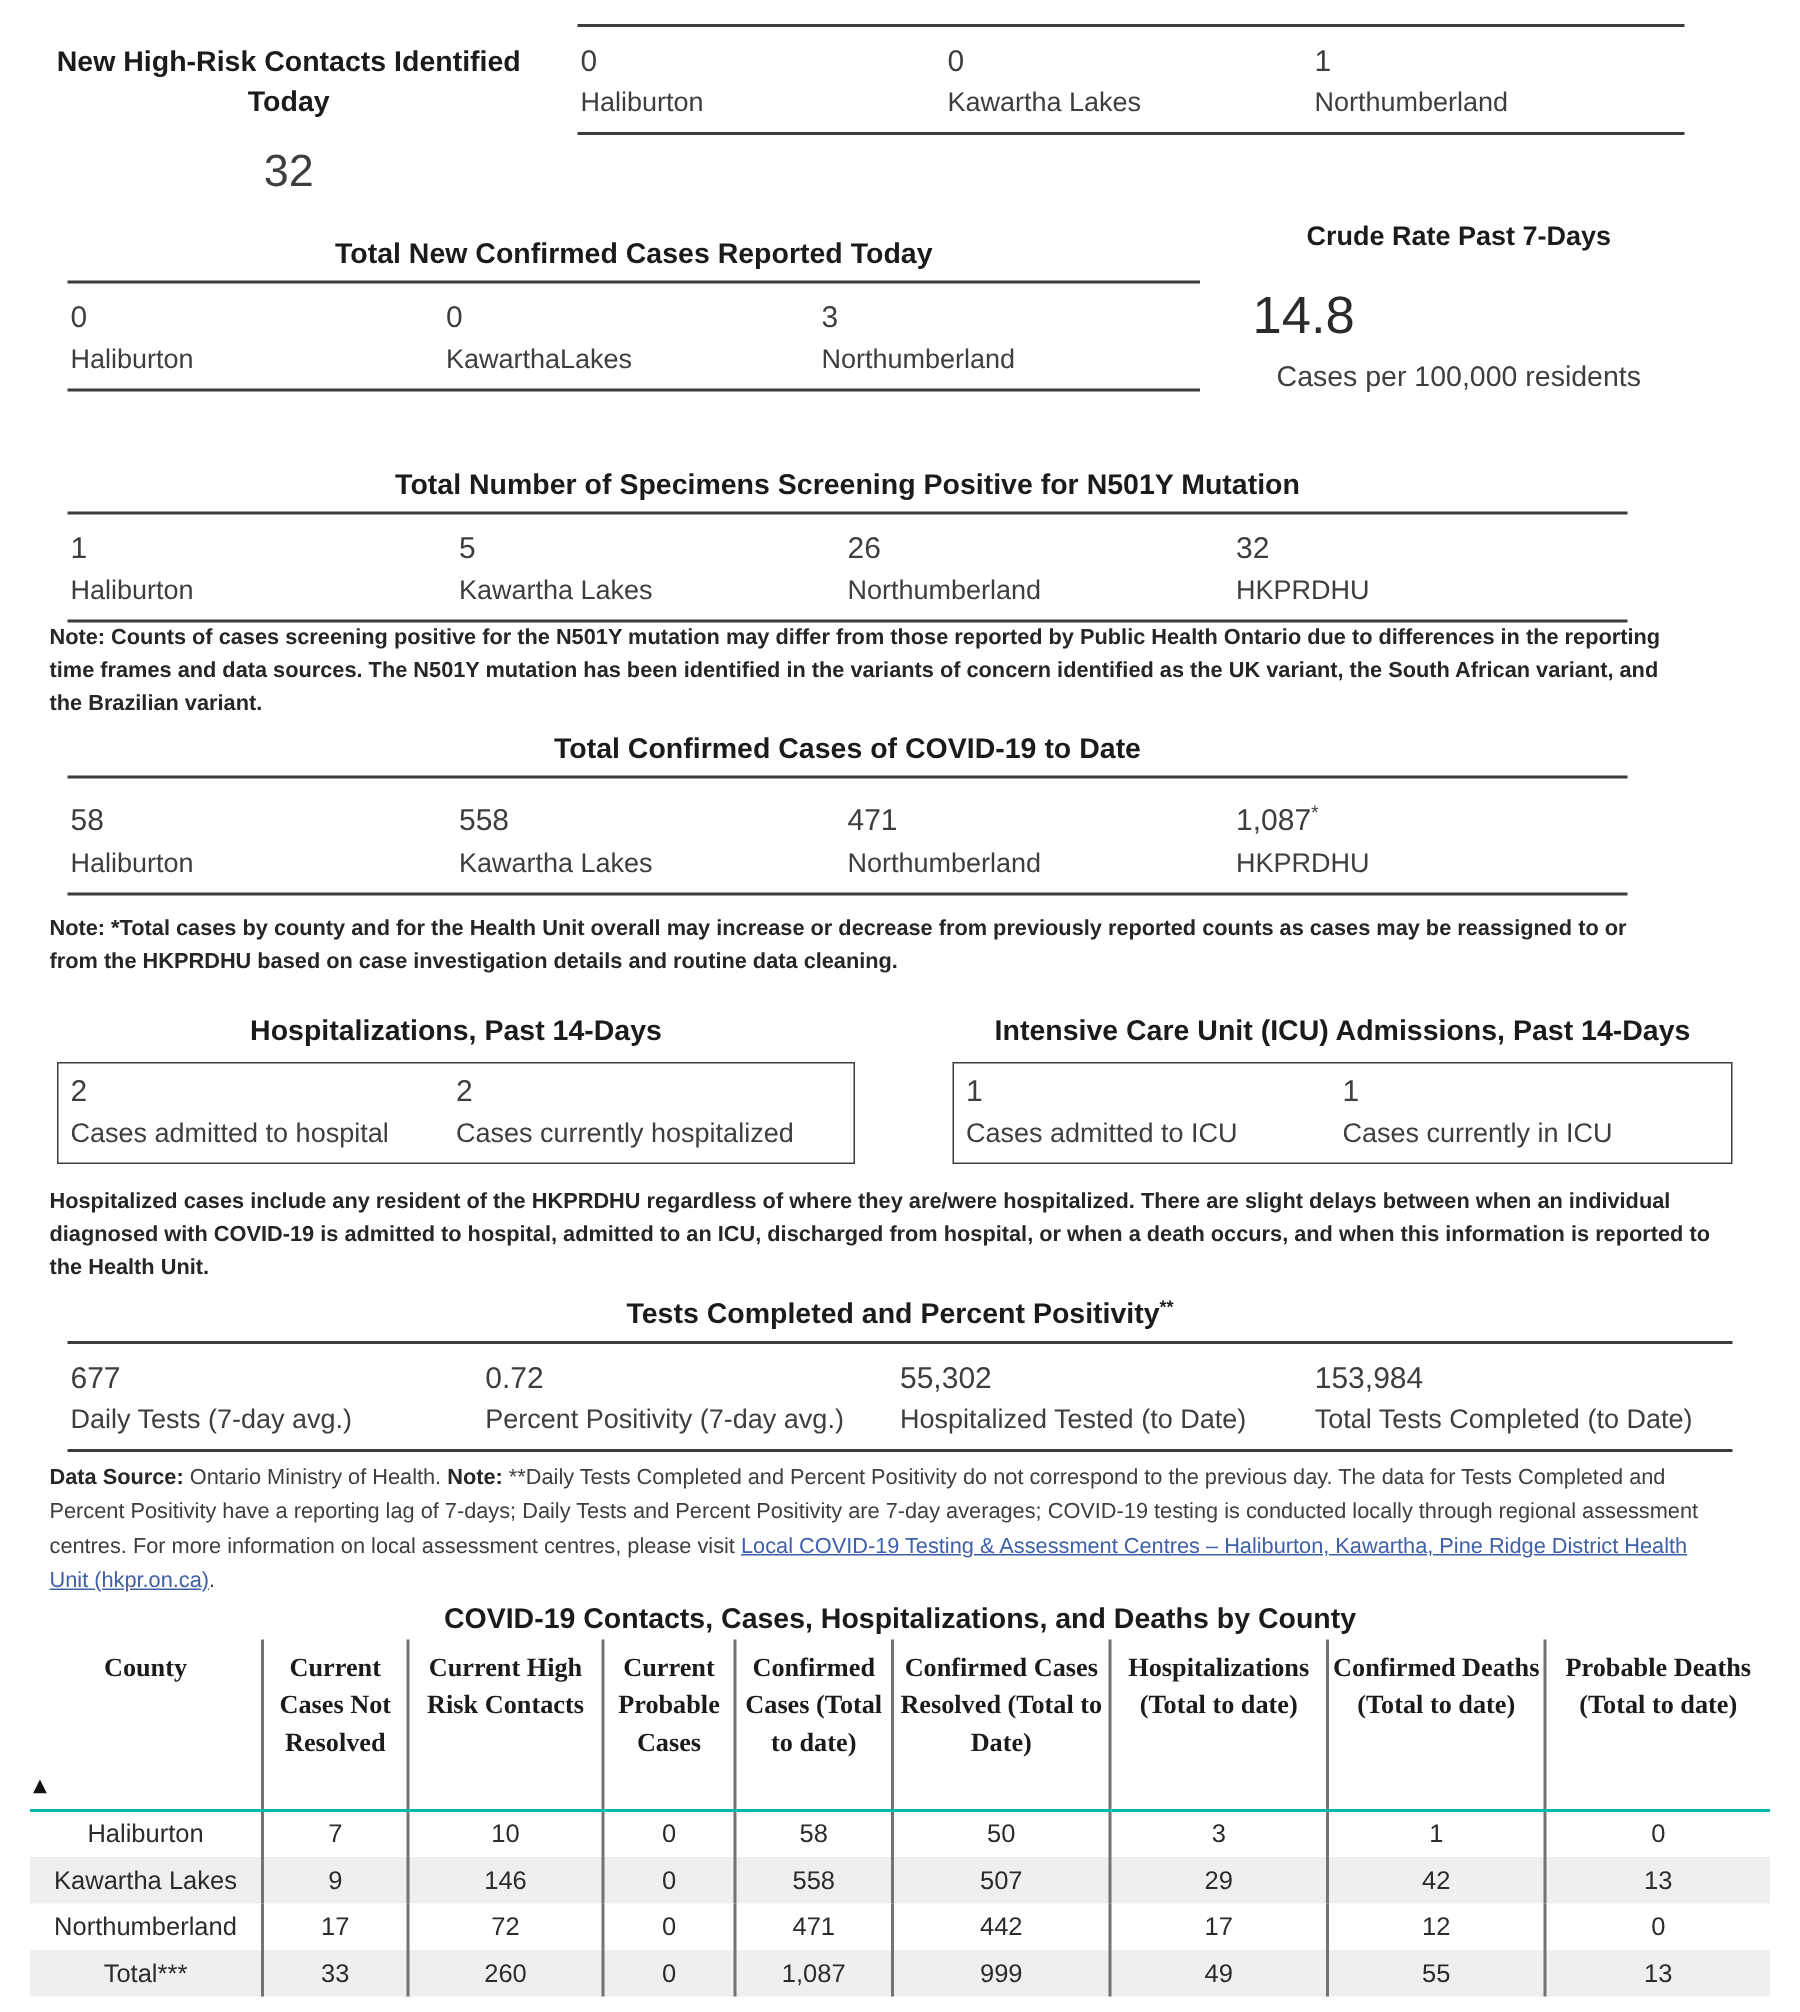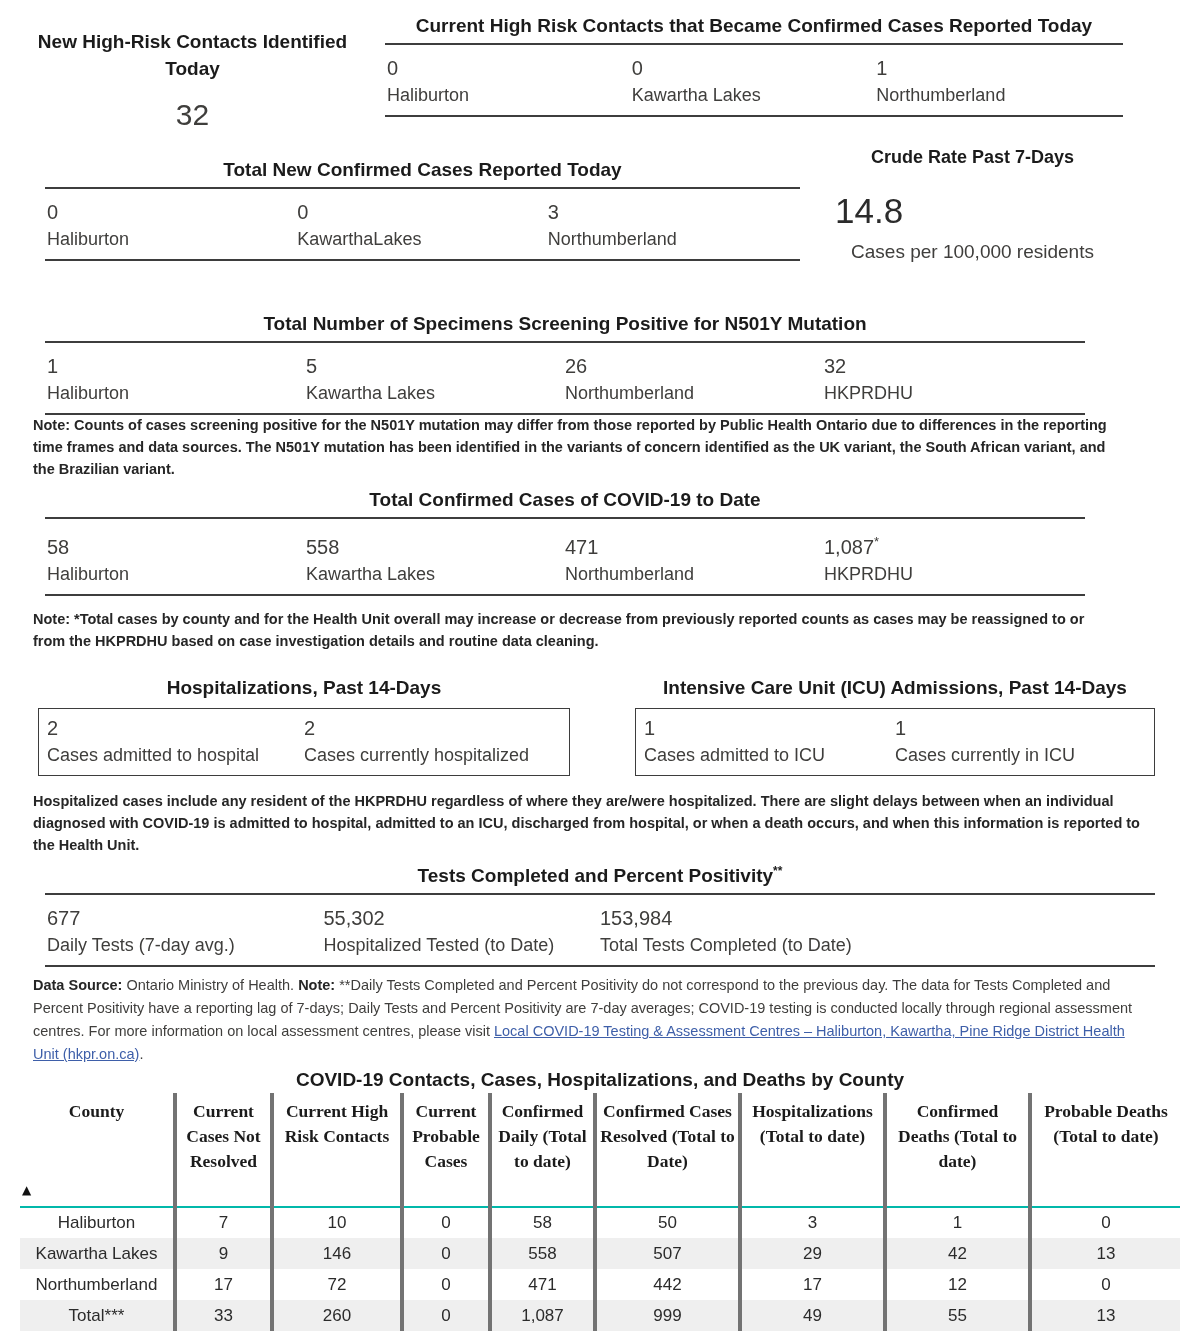--- a/index.html
+++ b/index.html
@@ -29,34 +29,33 @@
 
   .outline-box { border:1.5px solid #3d3d3d; padding:6px 8px 8px 8px; margin-top:7px; }
 
   table.county { border-collapse:collapse; table-layout:fixed; width:1160px; }
   table.county th {
     font-family:"Liberation Serif", serif; font-weight:bold; font-size:17.5px;
     line-height:25px; vertical-align:top; text-align:center; padding:6px 2px 2px 2px;
     border-bottom:2px solid #01B8AA; height:114px; position:relative; color:#1b1b1b;
   }
   table.county td { text-align:center; font-size:17px; color:#2b2b2b; height:31px; padding:2px; }
-  table.county th + th, table.county td + td { border-left:4px solid #737373; }
+  table.county th + th, table.county td + td { border-left:2px solid #737373; }
   table.county tbody tr:nth-child(even) { background:#EFEFEF; }
   .sort-caret { position:absolute; left:2px; bottom:3px; font-size:12px; color:#111; font-family:"DejaVu Sans", sans-serif; }
 </style>
 </head>
 <body>
 
 <div class="abs" style="left:30px; top:28px; width:325px;">
   <div class="sec-title">New High-Risk Contacts Identified Today</div>
   <div class="big-number" style="margin-top:16px;">32</div>
 </div>
 
 <div class="abs" style="left:385px; top:12px; width:738px;">
-  <div class="sec-title">Current High Risk Contacts that Became Confirmed Cases Reported Today</div>
   <div class="rule" style="margin-top:4px;"></div>
   <div class="kpi-grid cols-3 pad-band">
     <div>
       <div class="kpi-value">0</div>
       <div class="kpi-label">Haliburton</div>
     </div>
     <div>
       <div class="kpi-value">0</div>
       <div class="kpi-label">Kawartha Lakes</div>
     </div>
@@ -176,20 +175,24 @@
 
 <div class="abs note" style="left:33px; top:790px; width:1110px;">Hospitalized cases include any resident of the HKPRDHU regardless of where they are/were hospitalized. There are slight delays between when an individual diagnosed with COVID-19 is admitted to hospital, admitted to an ICU, discharged from hospital, or when a death occurs, and when this information is reported to the Health Unit.</div>
 
 <div class="abs" style="left:45px; top:858px; width:1110px;">
   <div class="sec-title"><span>Tests Completed and Percent Positivity</span><sup style="font-size:12px;">**</sup></div>
   <div class="rule" style="margin-top:4px;"></div>
   <div class="kpi-grid cols-4 pad-band">
     <div>
       <div class="kpi-value">677</div>
       <div class="kpi-label">Daily Tests (7-day avg.)</div>
+    </div>
+    <div>
+      <div class="kpi-value">0.72</div>
+      <div class="kpi-label">Percent Positivity (7-day avg.)</div>
     </div>
     <div>
       <div class="kpi-value">55,302</div>
       <div class="kpi-label">Hospitalized Tested (to Date)</div>
     </div>
     <div>
       <div class="kpi-value">153,984</div>
       <div class="kpi-label">Total Tests Completed (to Date)</div>
     </div>
   </div>
@@ -217,21 +220,21 @@
     </colgroup>
     <thead>
       <tr>
         <th>
           <span>County</span>
           <span class="sort-caret">▲</span>
         </th>
         <th>Current Cases Not Resolved</th>
         <th>Current High Risk Contacts</th>
         <th>Current Probable Cases</th>
-        <th>Confirmed Daily (Total to date)</th>
+        <th>Confirmed Cases (Total to date)</th>
         <th>Confirmed Cases Resolved (Total to Date)</th>
         <th>Hospitalizations (Total to date)</th>
         <th>Confirmed Deaths (Total to date)</th>
         <th>Probable Deaths (Total to date)</th>
       </tr>
     </thead>
     <tbody>
       <tr>
         <td>Haliburton</td>
         <td>7</td>

